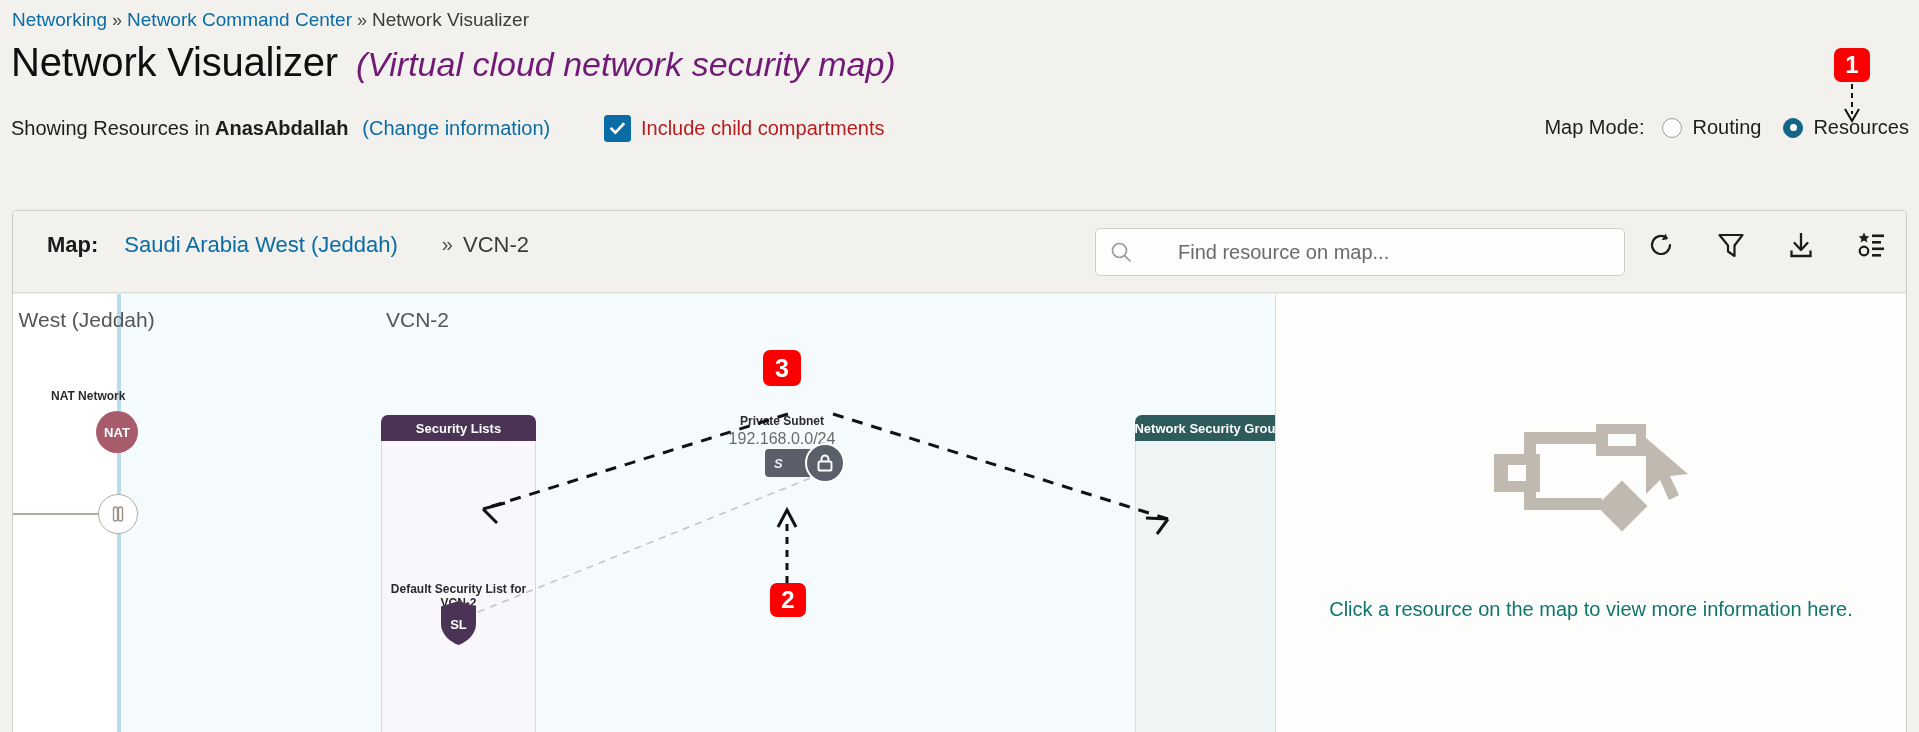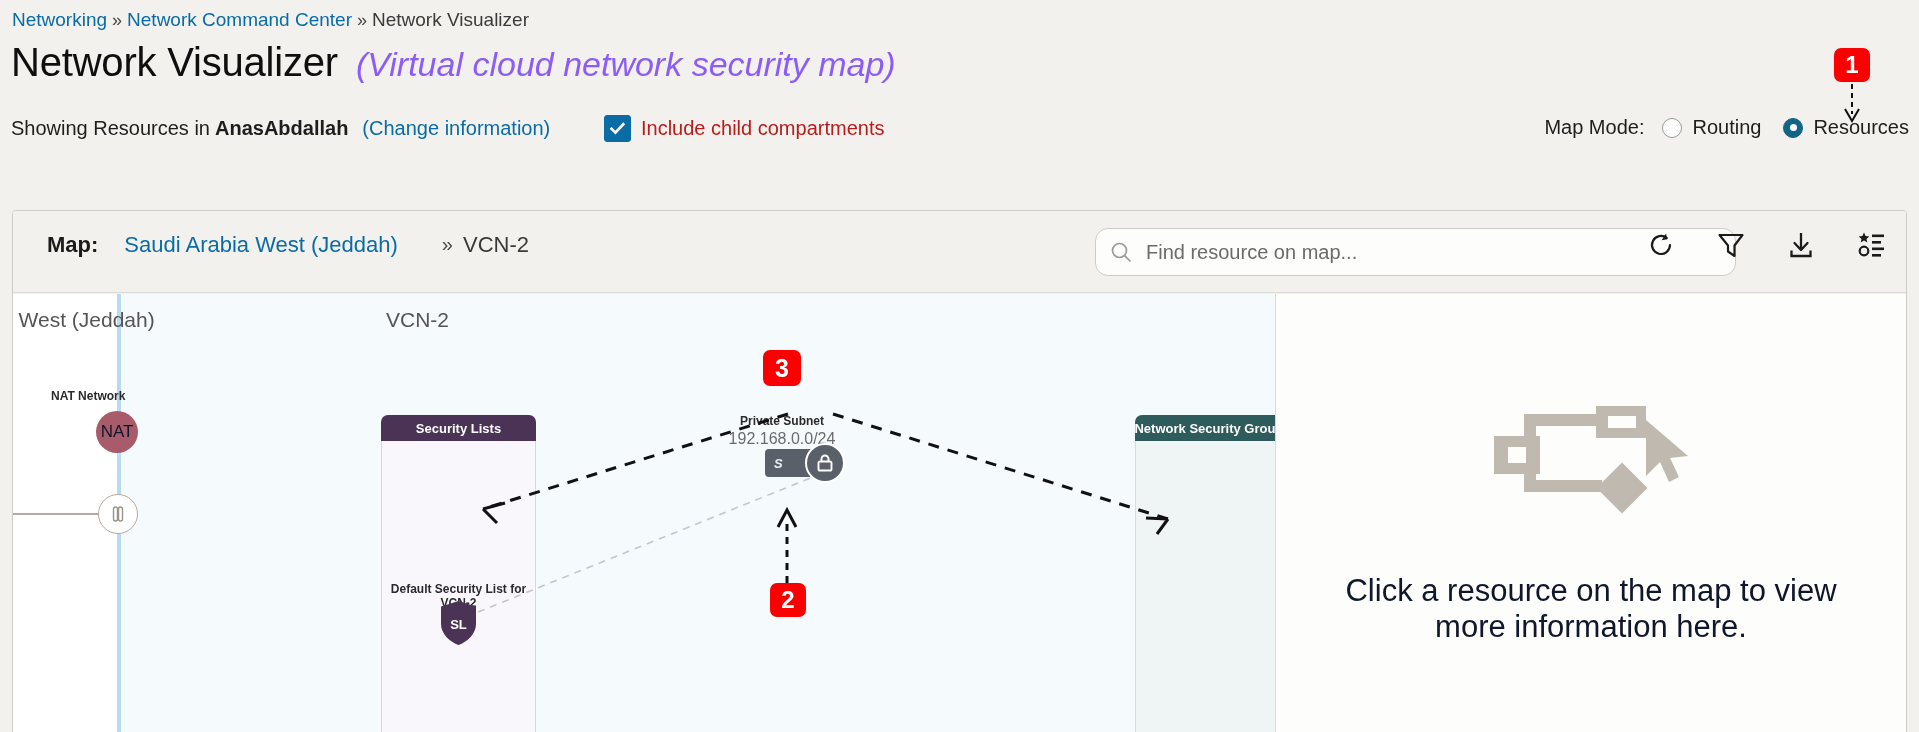--- a/index.html
+++ b/index.html
@@ -23,21 +23,21 @@
   .breadcrumb .sep { color:#4a4a4a; margin:0 5px; font-size:18px; }
   .breadcrumb .current { color:#3b3b3b; }
 
   
   .title-row {
     position:absolute; left:11px; top:40px;
     display:flex; align-items:baseline; white-space:nowrap;
   }
   .page-title { font-size:40px; font-weight:400; color:#0f0f0f; letter-spacing:-0.2px;}
   .page-subtitle {
-    font-size:34px; font-style:italic; color:#8b5cf6;
+    font-size:34px; font-style:italic; color:#701a75;
     margin-left:18px; font-weight:400;
   }
 
   
   .compartment-row {
     position:absolute; left:11px; top:117px;
     display:flex; align-items:center; white-space:nowrap;
     font-size:20px; color:#1e1e1e;
   }
   .compartment-row .strong { font-weight:bold; margin-left:5px; }
@@ -101,24 +101,24 @@
     border-bottom:1px solid #dcdad5;
     background:#f2f1ee;
   }
   .map-label { font-size:22px; font-weight:bold; color:#1b1b1b; }
   .map-region { font-size:22px; color:#0a6ca5; margin-left:26px; text-decoration:none; }
   .map-chevron { font-size:20px; color:#4a4a4a; margin-left:44px; }
   .map-vcn { font-size:22px; color:#3a3a3a; margin-left:10px; }
 
   .search-box {
     position:absolute; left:1082px; top:17px;
-    width:641px; height:48px;
+    width:530px; height:48px;
     background:#fdfdfc;
-    border:1px solid #cfcdc8; border-radius:13px;
-    display:flex; align-items:center; padding:0 14px;
+    border:1px solid #cfcdc8; border-radius:5px;
+    display:flex; align-items:center; padding:0 14px;gap:32px;
   }
   .search-box .ph { font-size:20px; color:#6b6b6b; margin-left:14px; }
 
   .tool-icons {
     position:absolute; left:1630px; top:16px;
     display:flex; align-items:center; gap:34px;
   }
   .tool-icons .ti { width:36px; height:36px; display:flex; align-items:center; justify-content:center; cursor:pointer;}
 
   
@@ -149,21 +149,21 @@
   .vcn-title {
     position:absolute; left:373px; top:14px;
     font-size:21px; color:#555;
   }
 
   .nat-label { position:absolute; left:38px; top:95px; font-size:12px; font-weight:bold; color:#2b2b2b; white-space:nowrap;}
   .nat-circle {
     position:absolute; left:83px; top:117px; width:42px; height:42px;
     border-radius:50%; background:#a85c6b;
     display:flex; align-items:center; justify-content:center;
-    color:#0f172a; font-size:17px; font-weight:normal;
+    color:#ffffff; font-size:13px; font-weight:bold;
   }
   .drg-circle {
     position:absolute; left:85px; top:200px; width:40px; height:40px;
     border-radius:50%; background:#fff; border:1.5px solid #b3aaa0;
     display:flex; align-items:center; justify-content:center;
   }
   .hline { position:absolute; left:0; top:219px; width:90px; height:1.5px; background:#b3aaa0; }
 
   
   .grp {
@@ -219,21 +219,21 @@
   
   .info-panel {
     position:relative; flex:1; background:#fdfdfc;
     border-left:1px solid #dcdad5;
     display:flex; flex-direction:column;
     align-items:center; justify-content:center;
     padding:0 40px;
   }
   .info-graphic { margin-top:-10px; margin-bottom:46px; position:relative; }
   .info-text {
-    font-size:31px; color:#0f172a; text-align:center; line-height:36px;
+    font-size:20px; color:#0f766e; text-align:center; line-height:36px;
     max-width:600px;
   }
 </style>
 </head>
 <body>
 
 <div class="breadcrumb">
   <a href="#">Networking</a><span class="sep">»</span><a href="#">Network Command Center</a><span class="sep">»</span><span class="current">Network Visualizer</span>
 </div>
 

